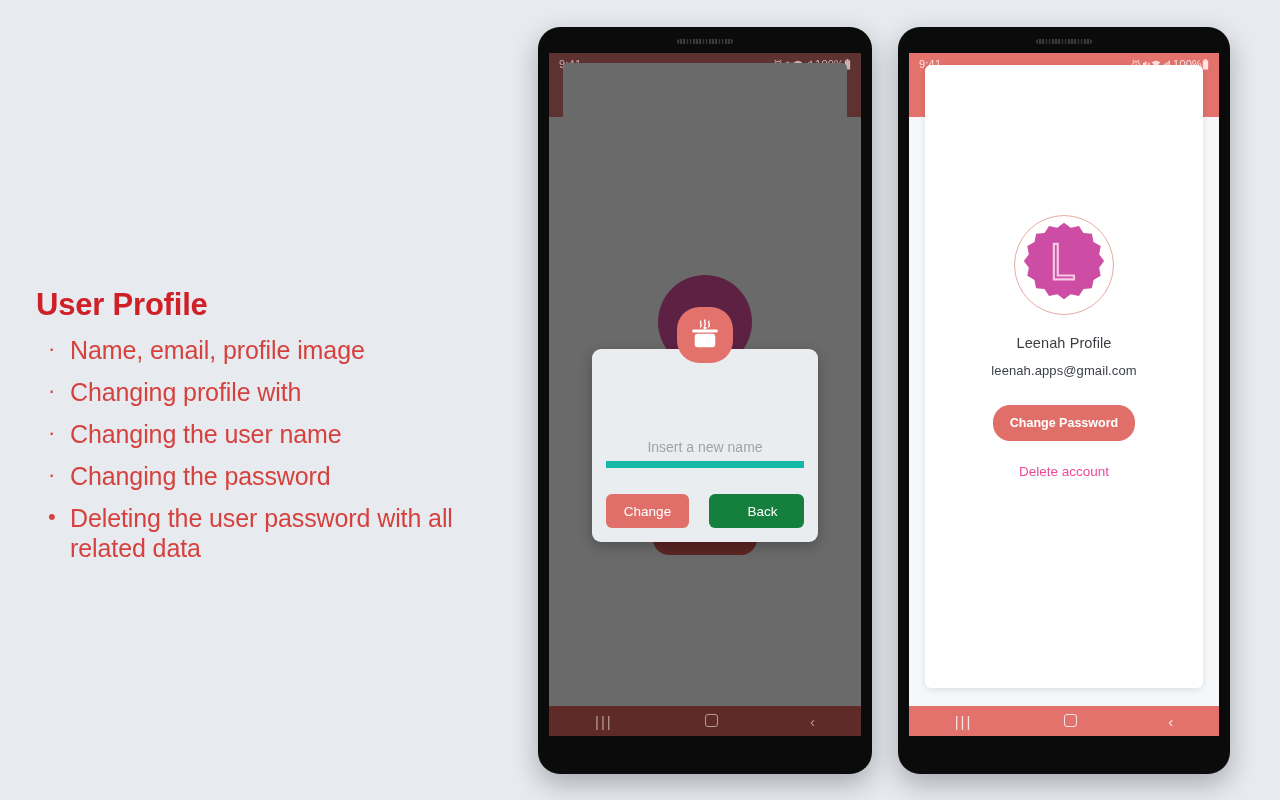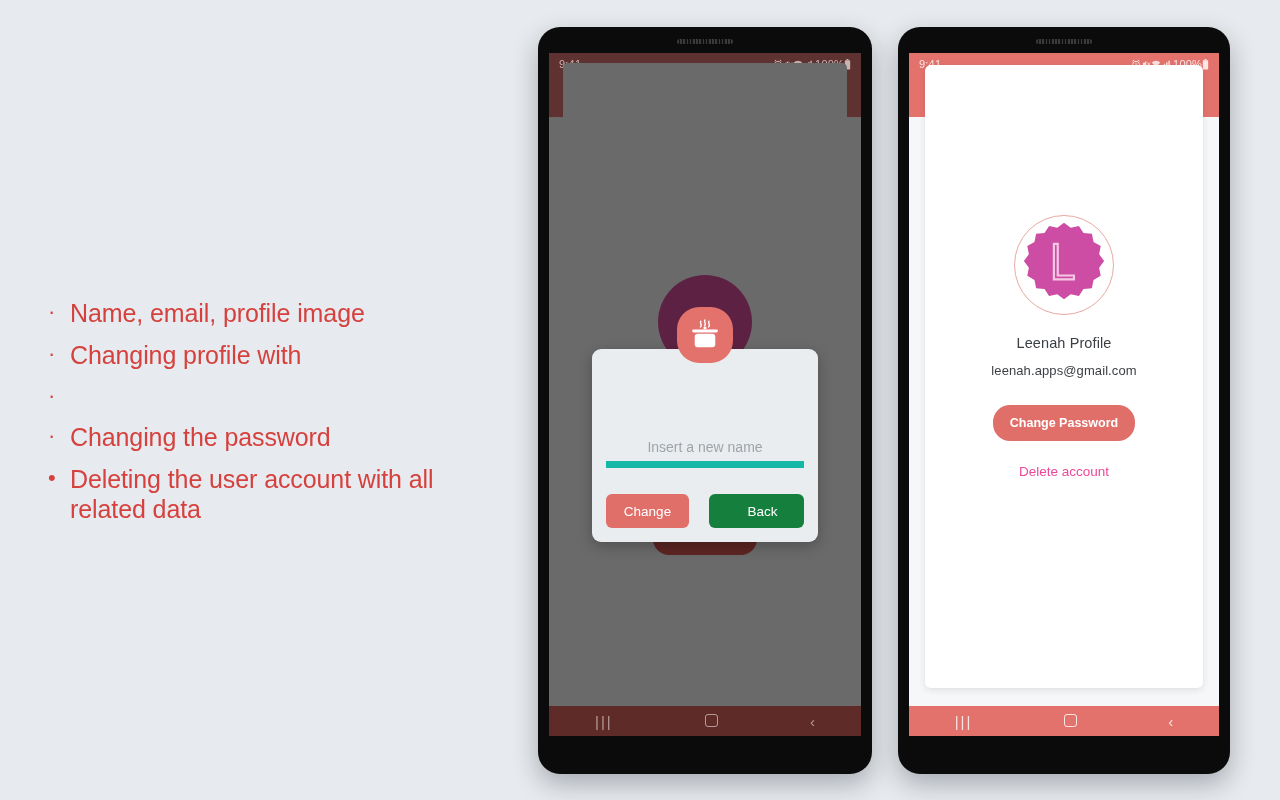--- a/index.html
+++ b/index.html
@@ -162,39 +162,41 @@
     color: #ec4899; font-size: 13.5px; cursor: pointer;
     font-family: "Liberation Sans", sans-serif;
   }
 </style>
 </head>
 <body>
 
 <div id="slide">
 
   <div id="text-block">
+    <div id="slide-title">User Profile</div>
 
     <div class="bullet-row">
       <div class="bullet-dot">·</div>
       <div class="bullet-text">Name, email, profile image</div>
     </div>
     <div class="bullet-row">
       <div class="bullet-dot">·</div>
       <div class="bullet-text">Changing profile with</div>
     </div>
     <div class="bullet-row">
       <div class="bullet-dot">·</div>
+      <div class="bullet-text">Changing the user name</div>
     </div>
     <div class="bullet-row">
       <div class="bullet-dot">·</div>
       <div class="bullet-text">Changing the password</div>
     </div>
     <div class="bullet-row">
       <div class="bullet-dot">•</div>
-      <div class="bullet-text">Deleting the user account with all related data</div>
+      <div class="bullet-text">Deleting the user password with all related data</div>
     </div>
   </div>
 
   <div class="phone" id="phone-a">
     <div class="phone-speaker"></div>
     <div class="screen" id="screen-a">
 
       <div class="statusbar">
         <span class="sb-time">9:41</span>
         <span class="sb-spacer"></span>

